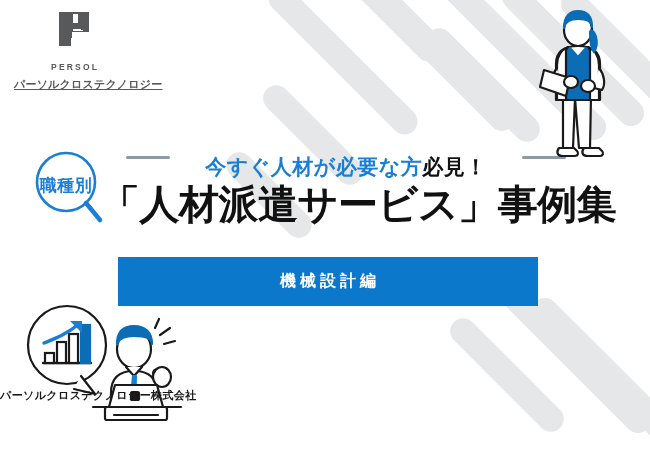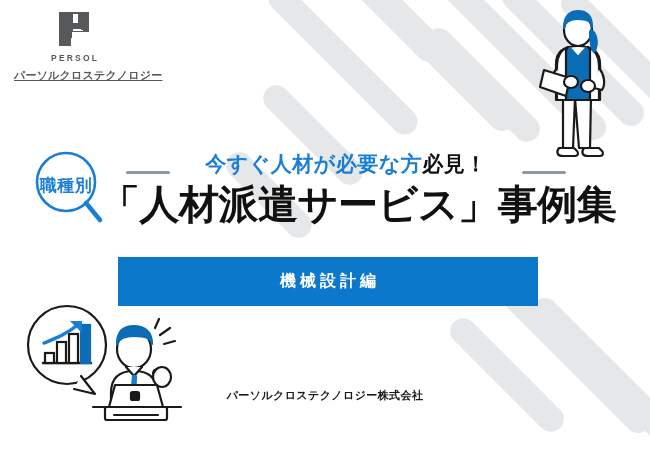--- a/index.html
+++ b/index.html
@@ -39,46 +39,46 @@
     width: 120px;
     text-align: center;
   }
   .logo-mark {
     width: 34px;
     height: 38px;
     margin: 0 auto;
     display: block;
   }
   .logo-word {
-    margin-top: 5px;
+    margin-top: 14px;
     font-size: 8.5px;
     letter-spacing: 2.2px;
     color: #58595b;
     font-weight: 700;
     text-indent: 2.2px;
   }
   .logo-sub {
     margin-top: 5px;
     font-size: 11px;
     letter-spacing: 0.2px;
     color: #58595b;
     font-weight: 700;
     white-space: nowrap;
     text-decoration: underline;
   }
 
   
   .kicker-row {
     position: absolute;
     left: 126px;
-    top: 148px;
+    top: 156px;
     width: 440px;
     height: 26px;
     display: flex;
-    align-items: flex-end;
+    align-items: flex-start;
     gap: 14px;
   }
   .dash {
     height: 3px;
     background: #8d9aa6;
     border-radius: 2px;
     flex: none;
   }
   .dash-left  { width: 44px; }
   .dash-right { width: 44px; }
@@ -148,21 +148,21 @@
     letter-spacing: 4px;
     text-indent: 4px;
   }
 
   
   .company {
     position: absolute;
     left: 0;
     top: 388px;
     width: 650px;
-    text-align: center;
+    text-align: left;
     font-size: 11px;
     font-weight: 700;
     color: #1a1a1a;
     letter-spacing: 0.4px;
   }
 
   
   .illus-left {
     position: absolute;
     left: 18px;

